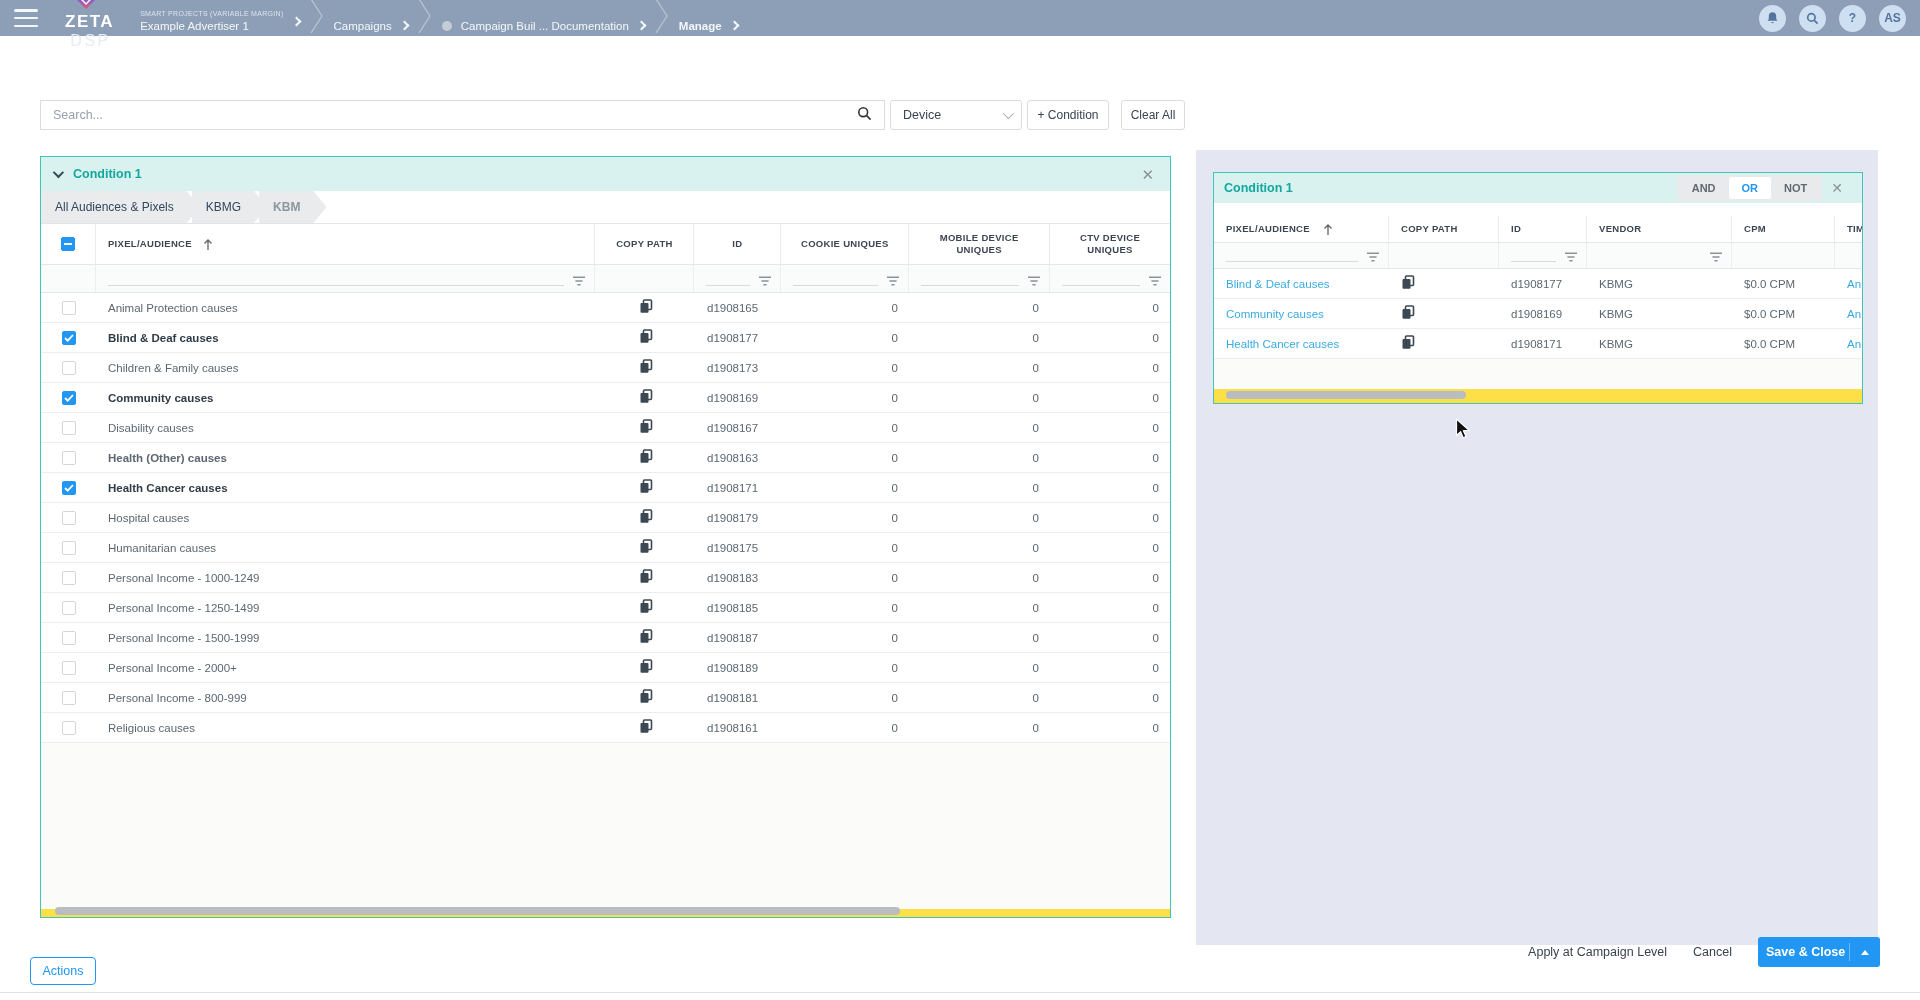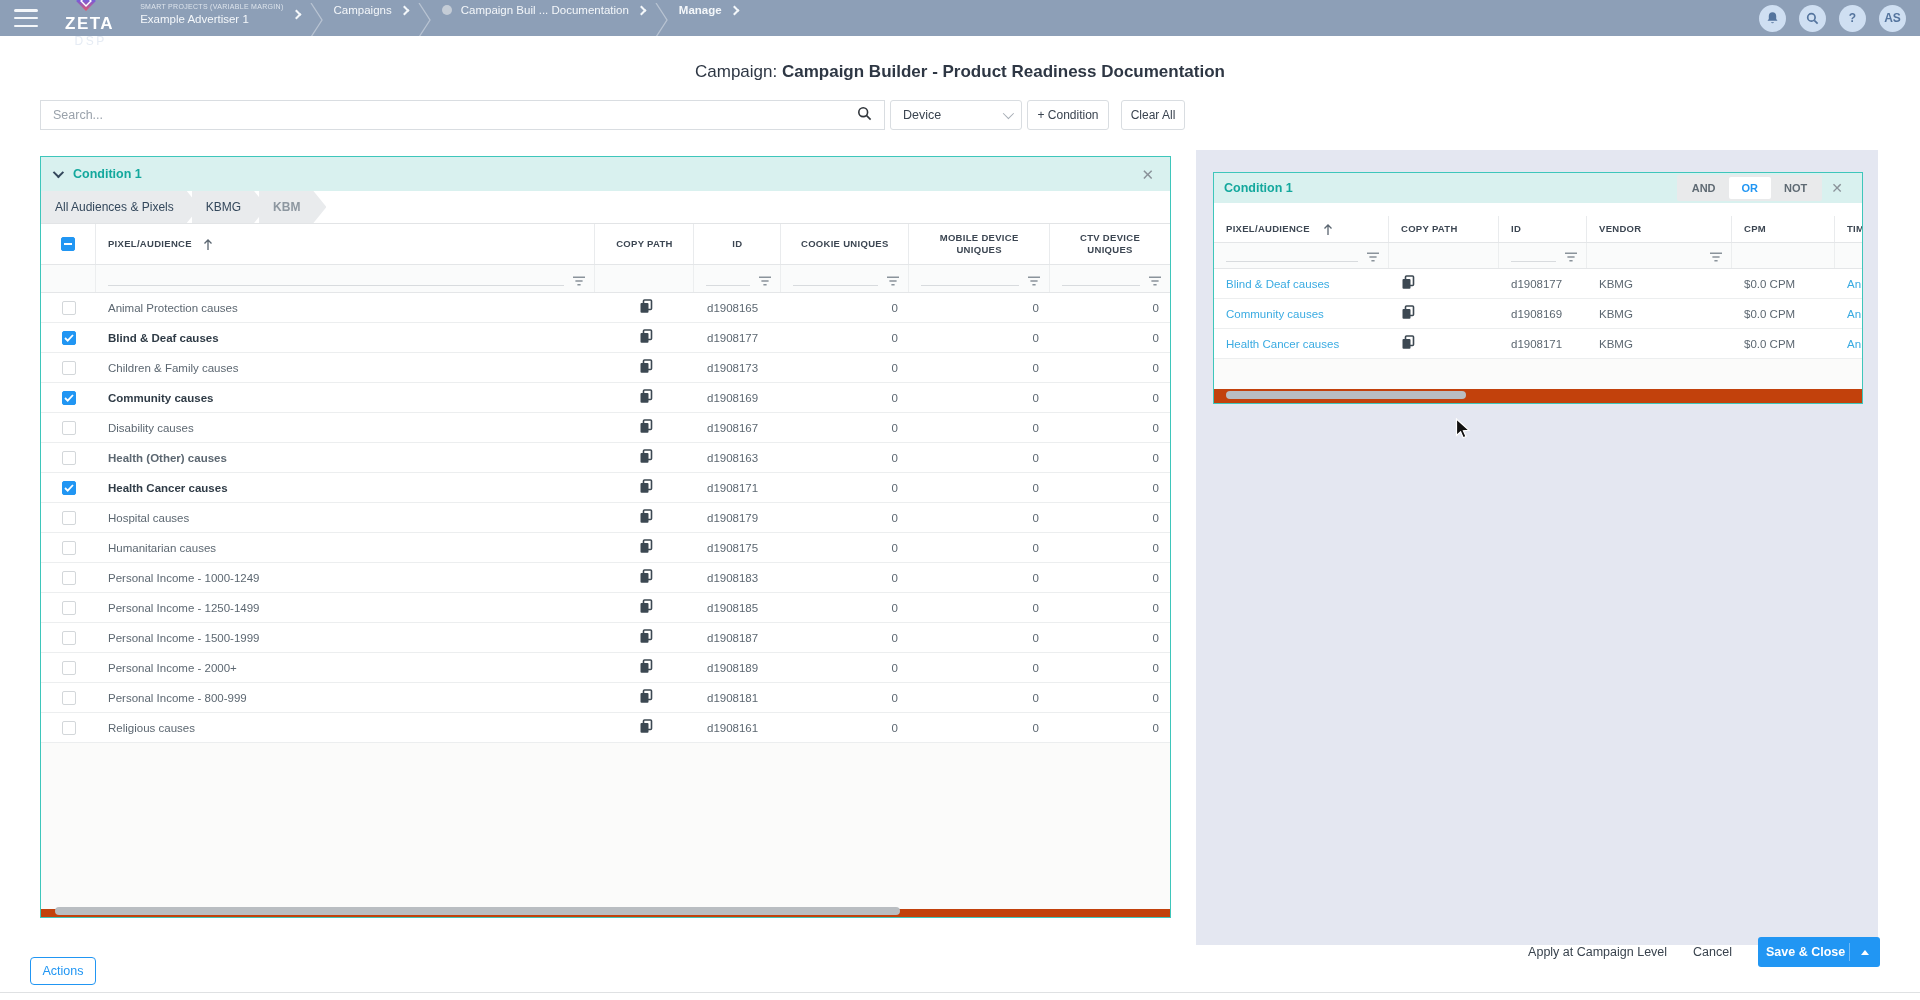--- a/index.html
+++ b/index.html
@@ -5,22 +5,22 @@
   * { margin:0; padding:0; box-sizing:border-box; }
   html,body { width:1920px; height:1000px; font-family:"Liberation Sans", sans-serif; background:#fff; overflow:hidden; }
   .stage { position:absolute; top:0; left:0; width:1920px; height:1000px; }
 
   
   .topnav { position:absolute; top:0; left:0; width:1920px; height:36px; background:#8d9fb7; display:flex; align-items:center; }
   .hamburger { width:24px; height:18px; margin-left:14px; display:flex; flex-direction:column; justify-content:space-between; cursor:pointer; }
   .hamburger span { display:block; height:2.5px; background:#f4f7fa; border-radius:2px; }
   .brand { display:flex; align-items:center; margin-left:20px;flex-direction:column; }
   .brand .zeta { color:#ffffff; font-weight:bold; font-size:17px; letter-spacing:1.5px; margin-left:7px; }
-  .brand .dsp  { color:#e6ecf4; font-weight:normal; font-size:12px; letter-spacing:2.5px; margin-left:9px; }
-  .crumbs { display:flex; align-items:flex-start; height:30px; margin-left:16px; }
+  .brand .dsp  { color:#e6ecf4; font-weight:normal; font-size:16px; letter-spacing:2.5px; margin-left:9px; }
+  .crumbs { display:flex; align-items:flex-end; height:30px; margin-left:16px; }
   .crumb-sep { width:14px; height:34px; flex:none; }
   .crumb { display:flex; align-items:center; color:#eef2f7; font-size:12px; padding:0 10px; white-space:nowrap; cursor:pointer; }
   .crumb .two-line { display:flex; flex-direction:column; line-height:1.25; }
   .crumb .eyebrow { font-size:7px; letter-spacing:.3px; color:#dde4ec; }
   .crumb .lbl { font-size:11.5px; color:#f4f7fa; }
   .crumb.bold .lbl { font-weight:bold; }
   .crumb .dot { width:10px; height:10px; border-radius:50%; background:#c4ccd6; margin-right:9px; flex:none; }
   .mini-chev { width:7px; height:7px; border-right:2px solid #f4f7fa; border-top:2px solid #f4f7fa; transform:rotate(45deg); margin-left:9px; flex:none; }
   .nav-right { margin-left:auto; display:flex; align-items:center; gap:13px; margin-right:14px; }
   .nav-circle { width:27px; height:27px; border-radius:50%; background:#cfdff2; display:flex; align-items:center; justify-content:center; color:#54749e; font-size:12px; font-weight:bold; cursor:pointer; }
@@ -39,21 +39,21 @@
   .select { position:absolute; left:850px; top:0; width:132px; height:30px; border:1px solid #d9dde1; border-radius:3px; background:#fff; display:flex; align-items:center; font-size:12.5px; color:#3a4450; padding:0 10px 0 12px; cursor:pointer; }
   .select .caret { margin-left:auto; width:8px; height:8px; border-right:1.6px solid #a6adb5; border-bottom:1.6px solid #a6adb5; transform:rotate(45deg) translateY(-2px); }
   .tb-btn { position:absolute; top:0; height:30px; border:1px solid #d9dde1; border-radius:3px; background:#fff; font-size:12px; color:#3a4450; display:flex; align-items:center; justify-content:center; cursor:pointer; white-space:nowrap; }
   #btn-add-condition { left:987px; width:82px; }
   #btn-clear-all { left:1081px; width:64px; }
 
   
   .right-bg { position:absolute; left:1196px; top:150px; width:682px; height:795px; background:#e4e7f1; }
 
   
-  .panel { position:absolute; background:#c2410c; border:1px solid #3ec6bb; }
+  .panel { position:absolute; background:#fde047; border:1px solid #3ec6bb; }
   .left-panel { left:40px; top:156px; width:1131px; height:762px; }
   .right-panel { left:1213px; top:172px; width:650px; height:232px; }
 
   .cond-head { background:#d9f1ef; display:flex; align-items:center; }
   .left-panel .cond-head { height:34px; padding:0 12px; }
   .right-panel .cond-head { height:30px; padding:0 10px; }
   .cond-title { color:#13a89d; font-weight:bold; font-size:12.5px; }
   .chev-down { width:8px; height:8px; border-right:2px solid #33475b; border-bottom:2px solid #33475b; transform:rotate(45deg) translateY(-2px); margin-right:12px; flex:none; cursor:pointer; }
   .x-close { margin-left:auto; color:#8a9299; font-size:15px; line-height:1; cursor:pointer; padding:2px 4px; }
 
@@ -181,23 +181,20 @@
       </div>
       <div class="nav-circle">
           <span>?</span>
         </div>
       <div class="nav-circle">
           <span>AS</span>
         </div>
     </div>
   </div>
 
-  <div class="page-title">
-    <span class="prefix">Campaign: </span><span class="main">Campaign Builder - Product Readiness Documentation</span>
-  </div>
 
   <div class="toolbar">
     <div class="searchbox">
       <input type="text" placeholder="Search..." style="">
       <span class="mag">
         <svg width="15" height="15" viewBox="0 0 15 15">
             <circle cx="6.2" cy="6.2" r="4.4" fill="none" stroke="#30353b" stroke-width="1.6"></circle>
             <line x1="9.6" y1="9.6" x2="13.6" y2="13.6" stroke="#30353b" stroke-width="1.6"></line>
           </svg>
       </span>

